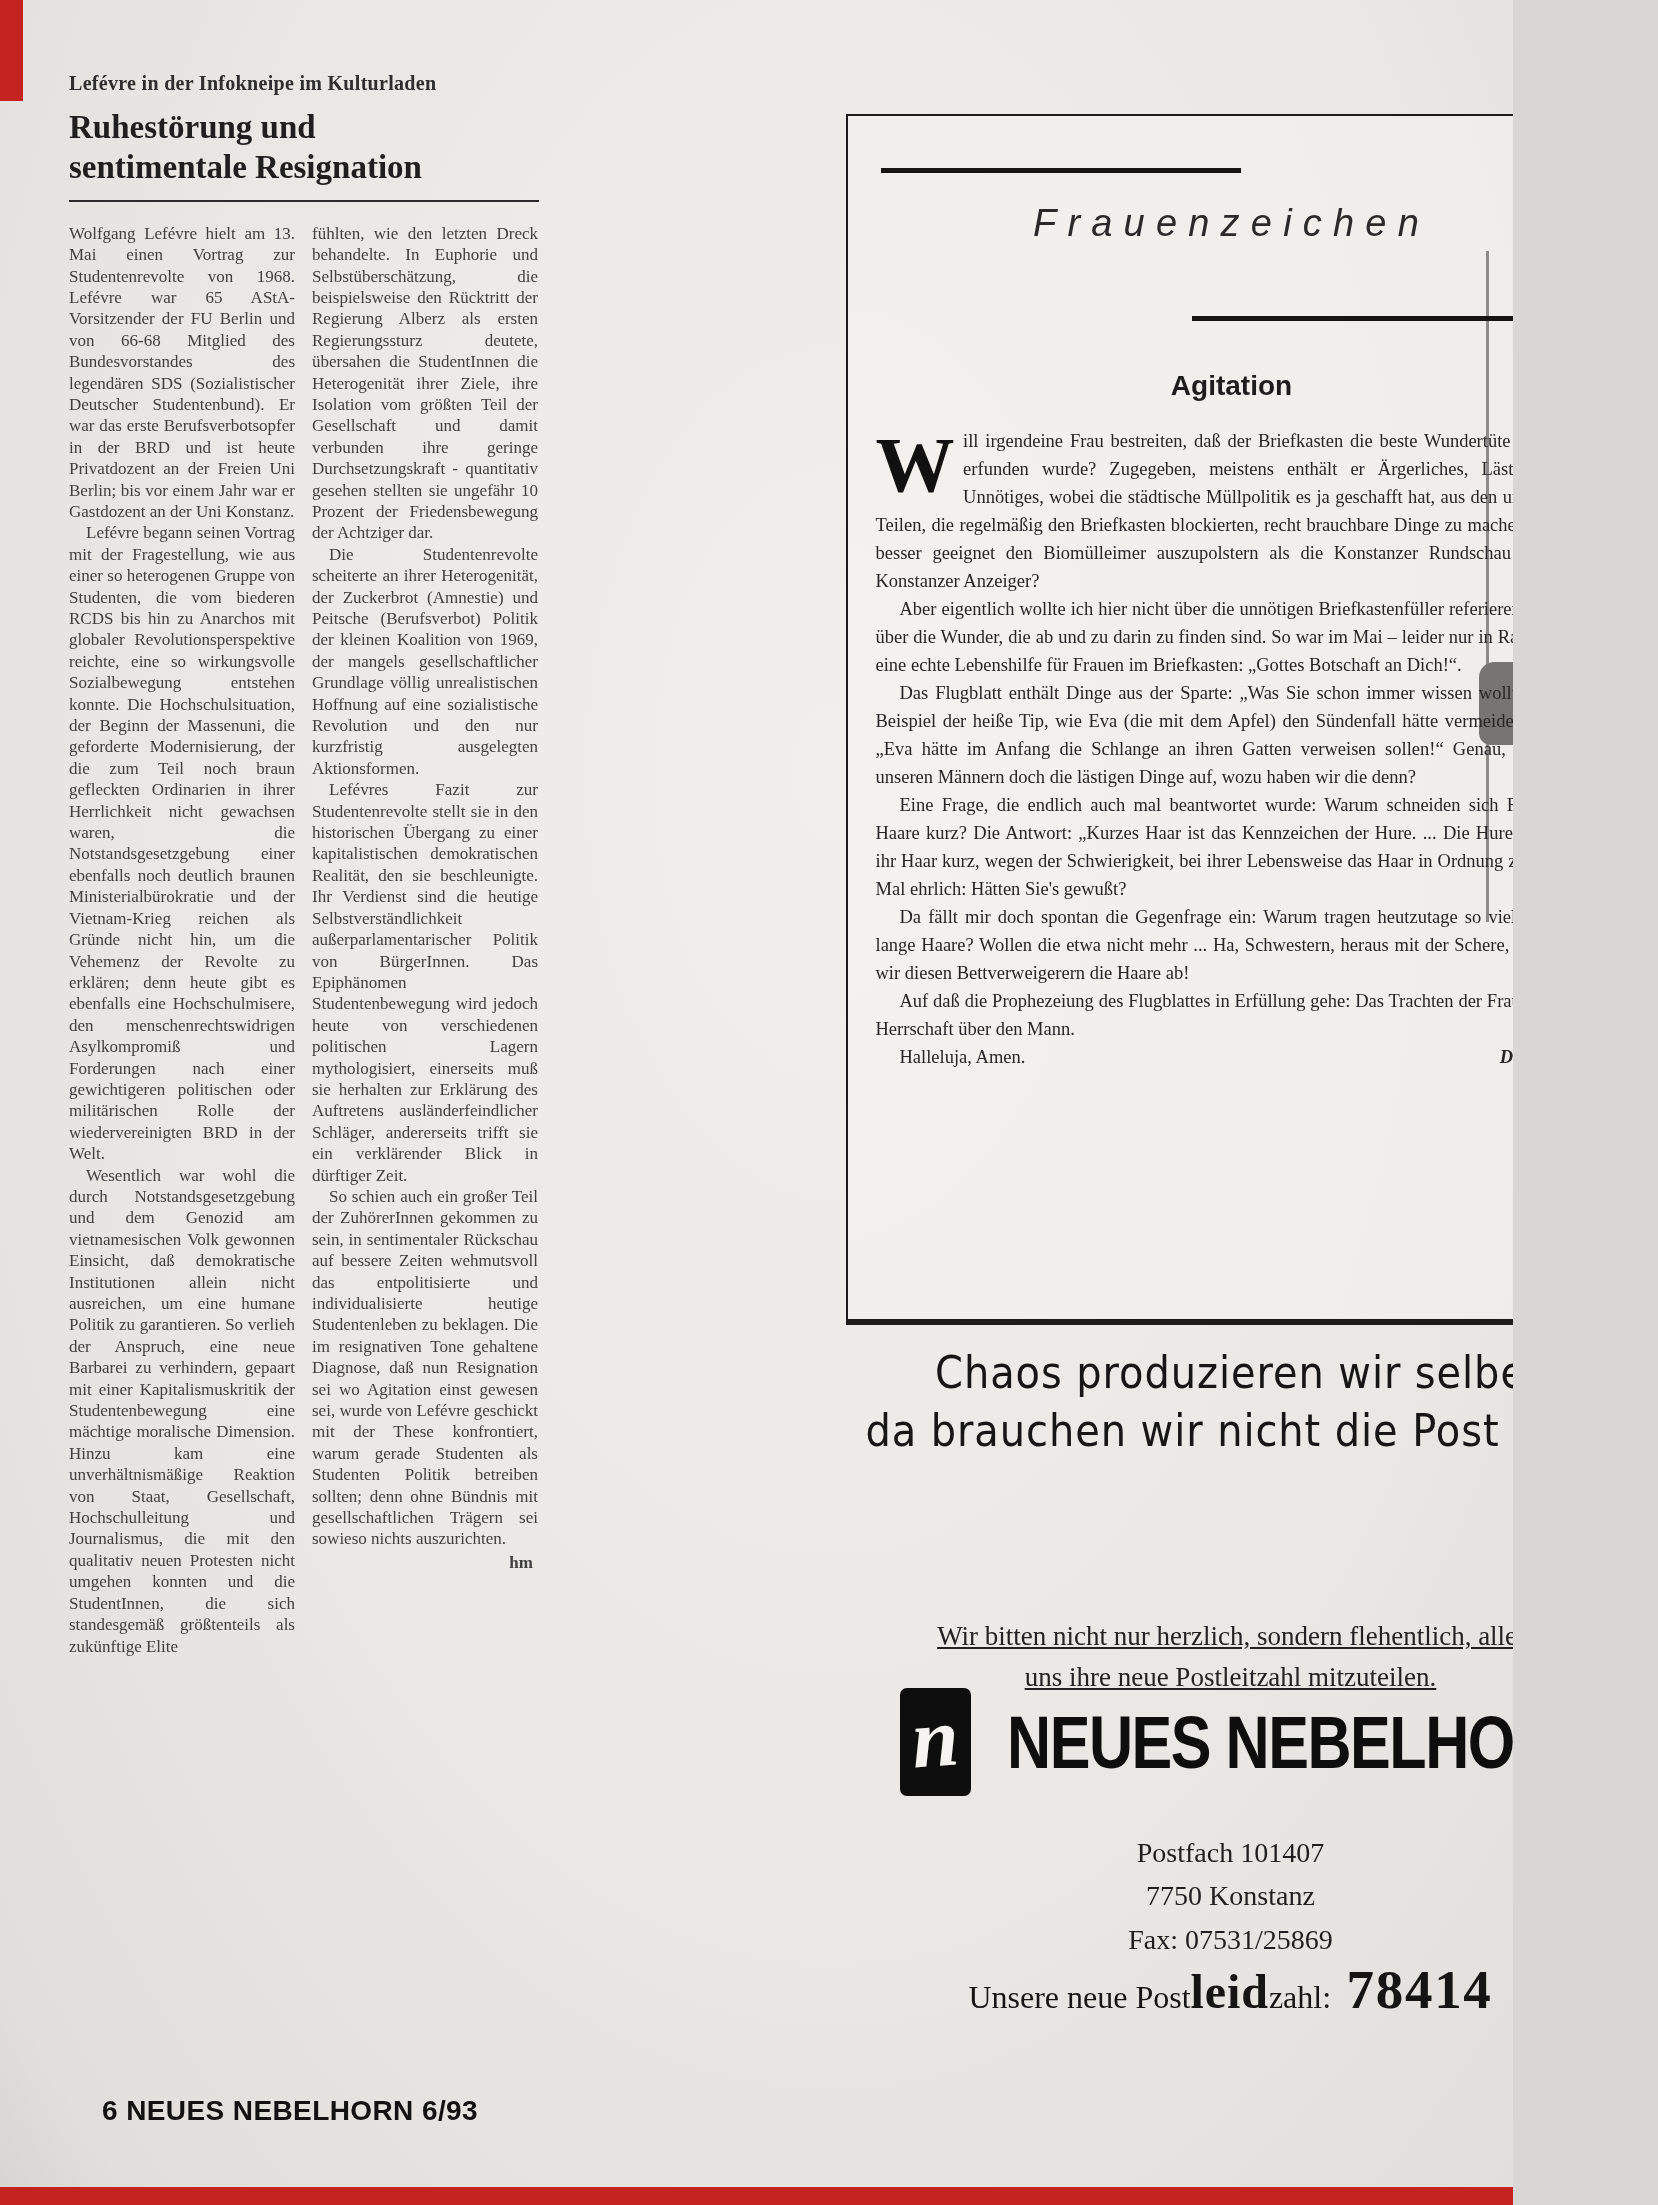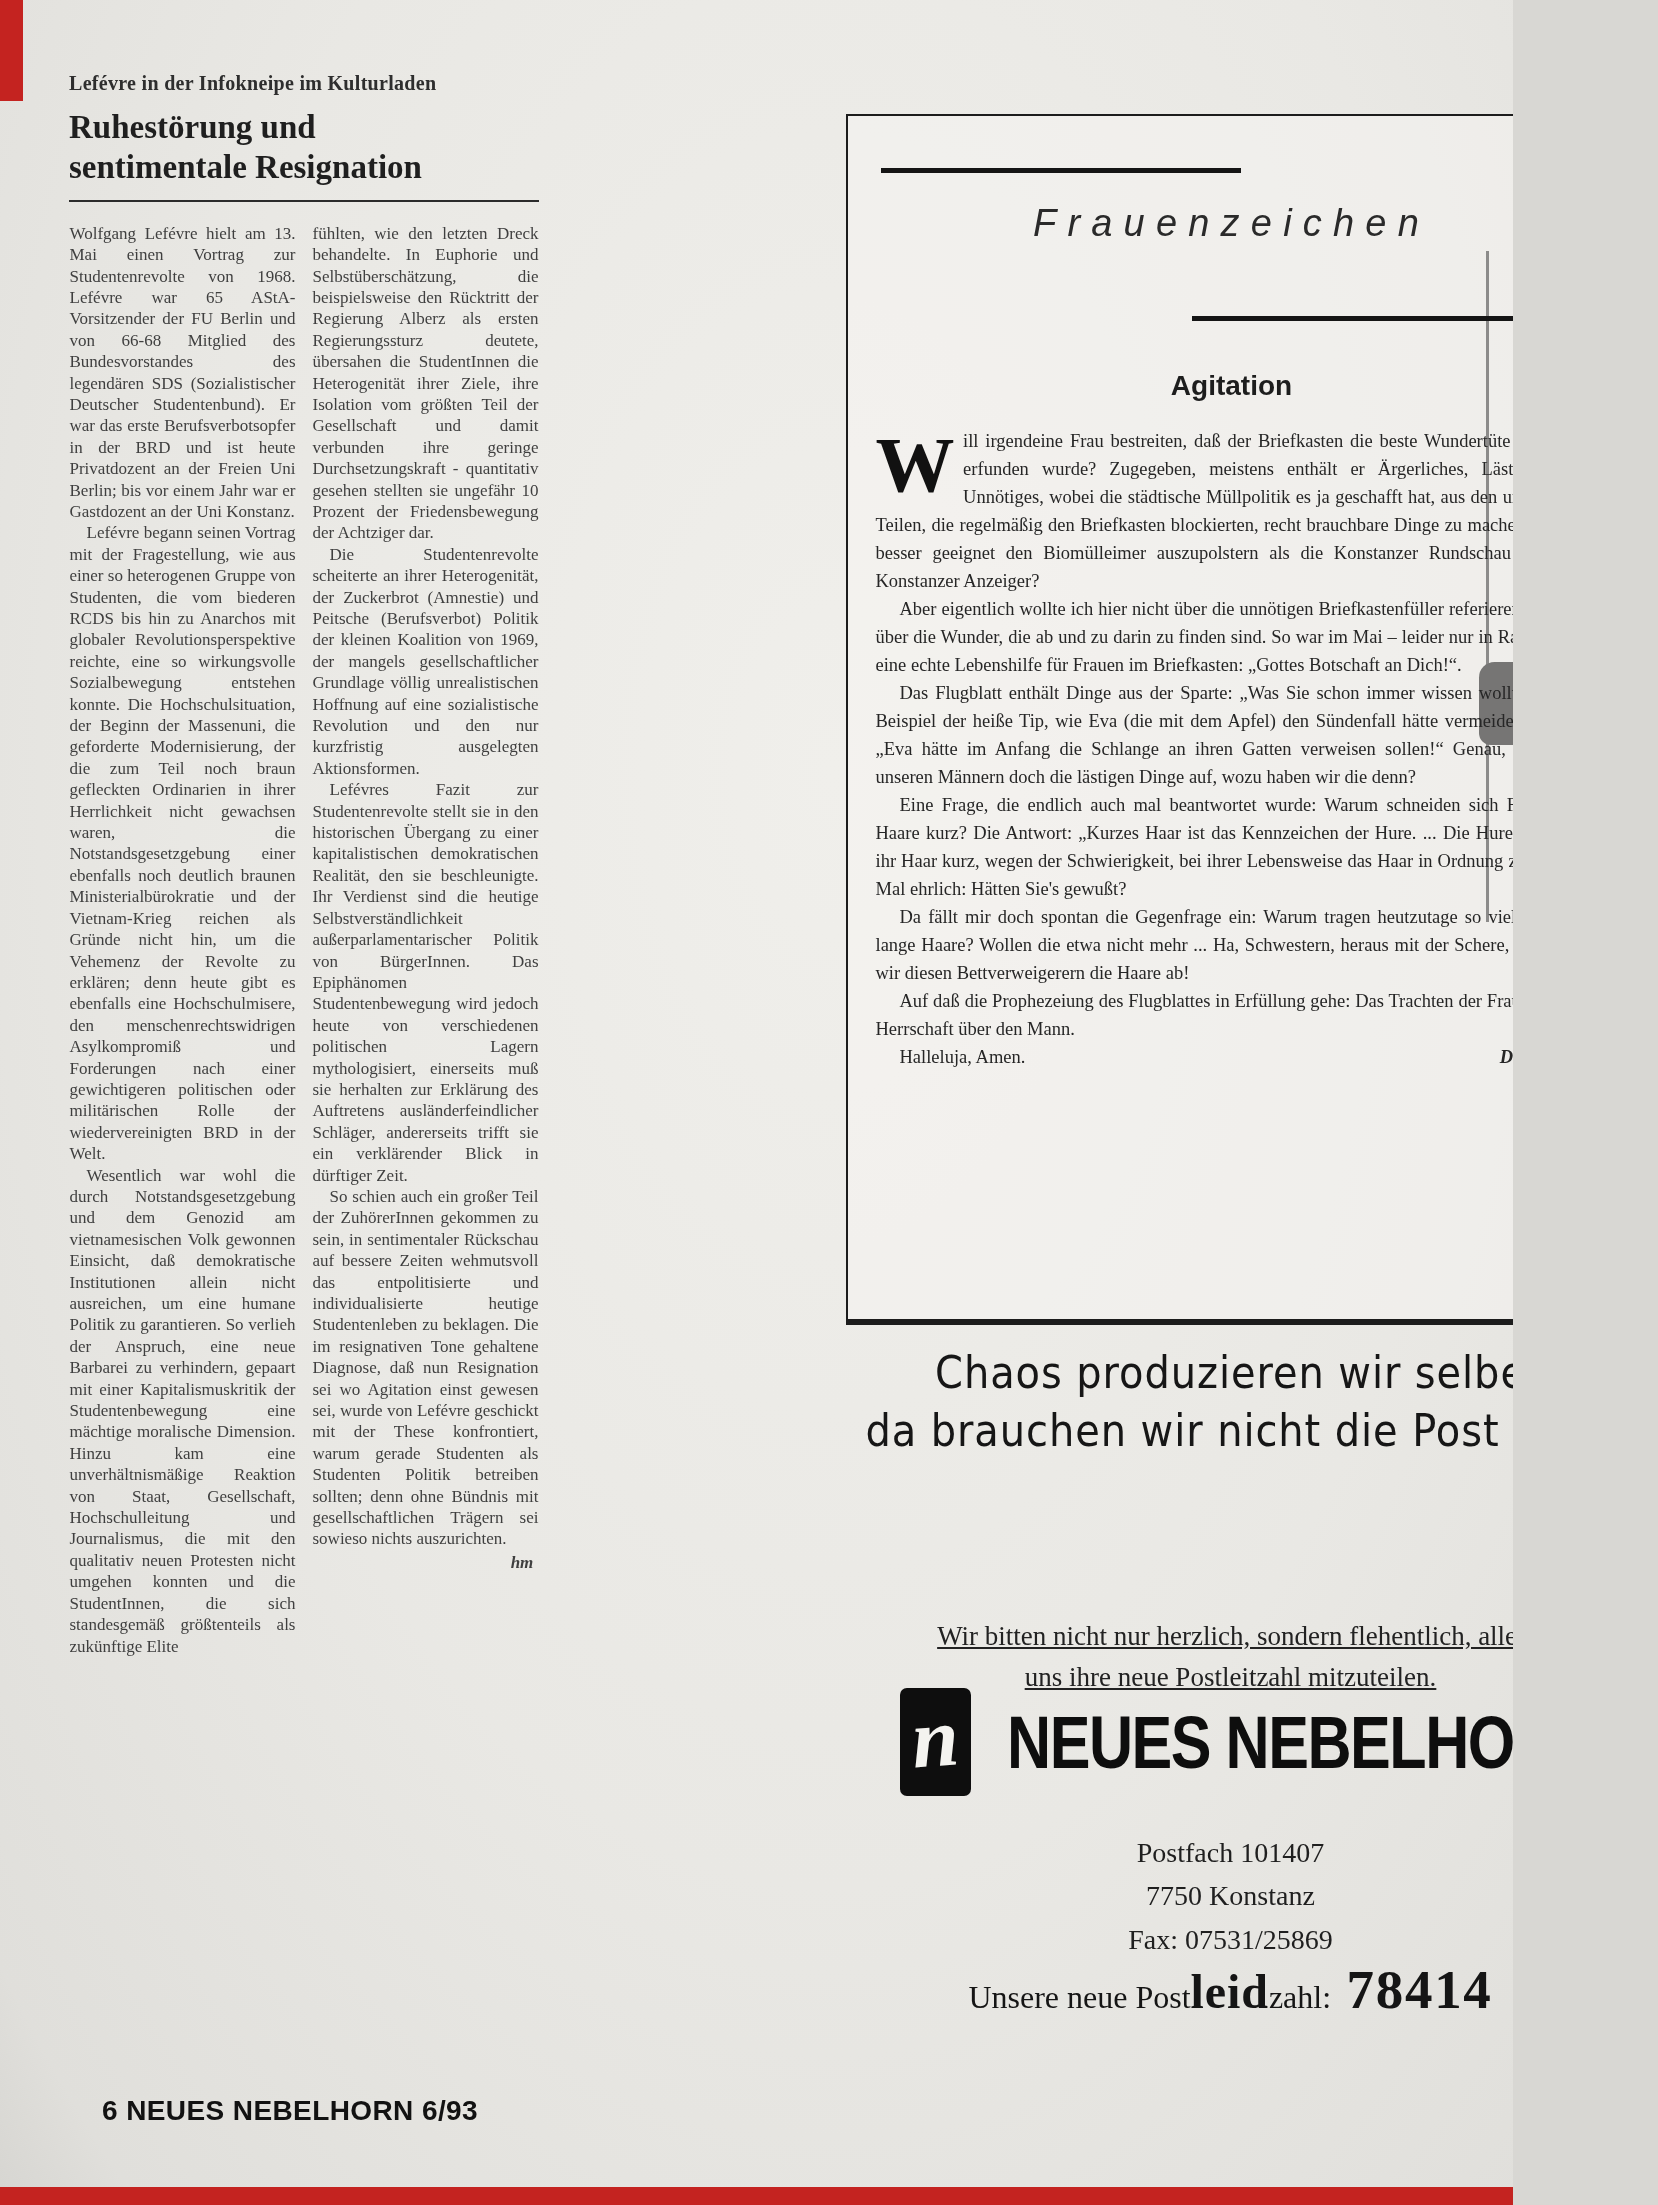--- a/index.html
+++ b/index.html
@@ -11,25 +11,25 @@
   .red-corner{position:absolute;left:0;top:0;width:23px;height:101px;background:#c42320;}
   .red-bottom{position:absolute;left:0;bottom:0;width:100%;height:18px;background:#c42320;}
   .edge-line{position:absolute;right:24px;top:251px;width:3.4px;height:671px;background:#141414;opacity:.85;}
   .edge-blob{position:absolute;right:0;top:662px;width:34px;height:83px;background:#0c0c0c;border-radius:15.5px 0 0 12px;}
 
   
   .article-left{position:absolute;left:69px;top:72px;width:470px;color:#3f3f3f;}
   .kicker{font-weight:bold;font-size:20px;color:#2e2e2e;letter-spacing:0.3px;}
   .headline{font-weight:bold;font-size:33px;line-height:1.22;color:#1f1f1f;margin-top:12px;width:413px;}
   .head-rule{height:2.6px;background:#2b2b2b;margin-top:12px;width:100%;}
-  .cols{display:flex;gap:17px;margin-top:20.6px;justify-content:center;}
+  .cols{display:flex;gap:17px;margin-top:20.6px;}
   .col{width:226px;font-size:17px;line-height:21.4px;text-align:justify;hyphens:auto;-webkit-hyphens:auto;}
   .col p{margin:0;}
   .col p.indent{text-indent:17px;}
-  .byline-hm{font-style:italic;font-weight:bold;text-align:right;font-size:17px;margin-top:1.7px;padding-right:5.2px;}
+  .byline-hm{font-weight:bold;text-align:right;font-size:17px;margin-top:1.7px;padding-right:5.2px;}
 
   
   .fbox{position:absolute;left:846px;top:114px;width:771px;height:1211px;
         border:2.6px solid #1c1c1c;border-bottom-width:6px;box-sizing:border-box;background:rgba(248,247,244,.45);}
   .rule-a{position:absolute;left:33px;top:52px;width:360px;height:5.2px;background:#151515;}
   .fz-title{position:absolute;left:0;right:0;top:86px;text-align:center;
             font-family:"Liberation Sans",sans-serif;font-style:italic;font-size:38px;
             letter-spacing:11.2px;color:#2a2a2a;}
   .rule-b{position:absolute;left:344px;top:200px;width:325px;height:5.2px;background:#151515;}
   .fz-article-title{position:absolute;left:0;right:0;top:254px;text-align:center;

